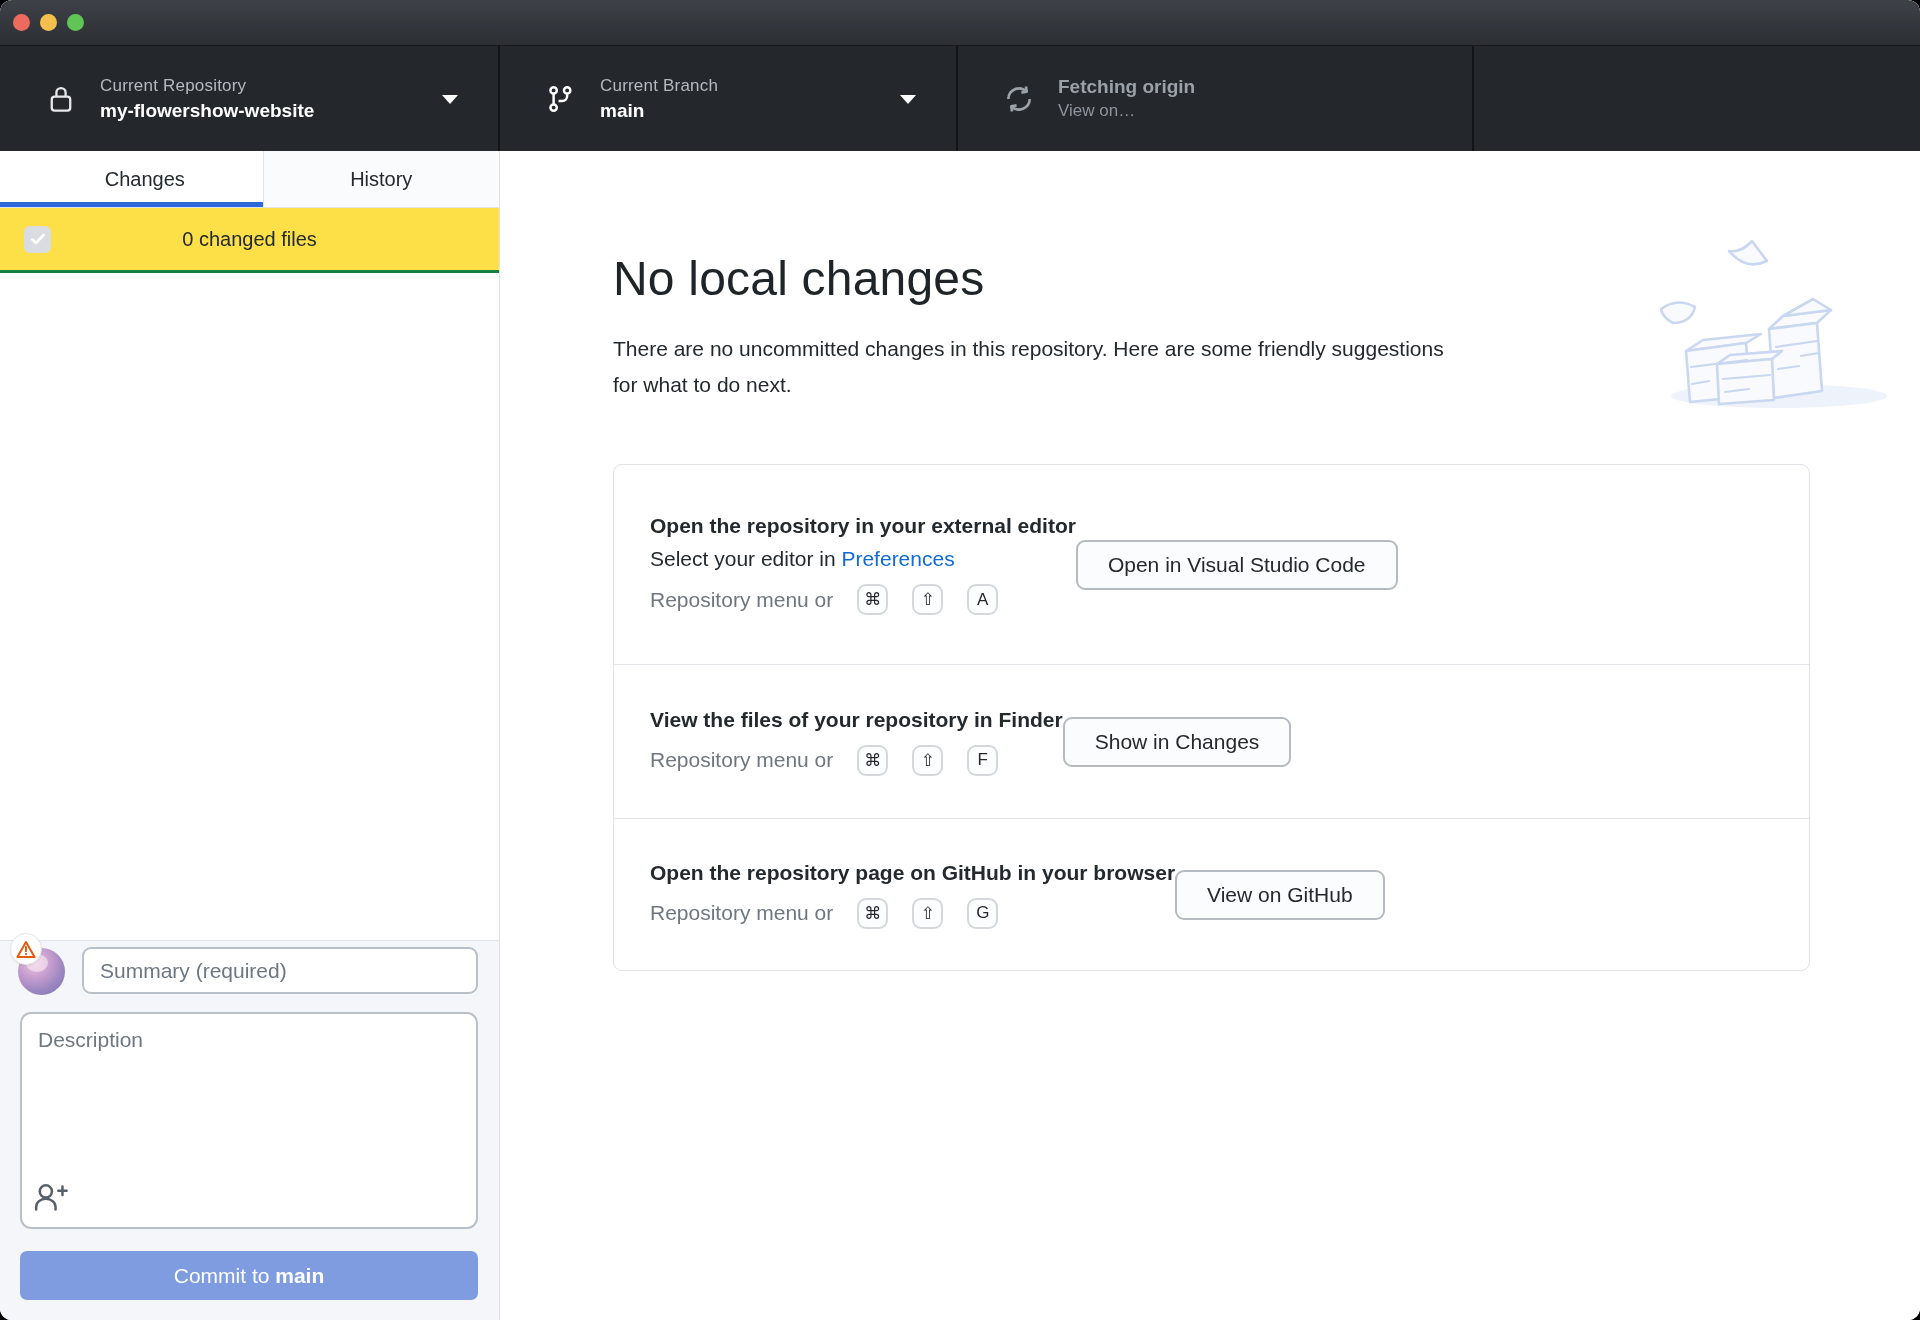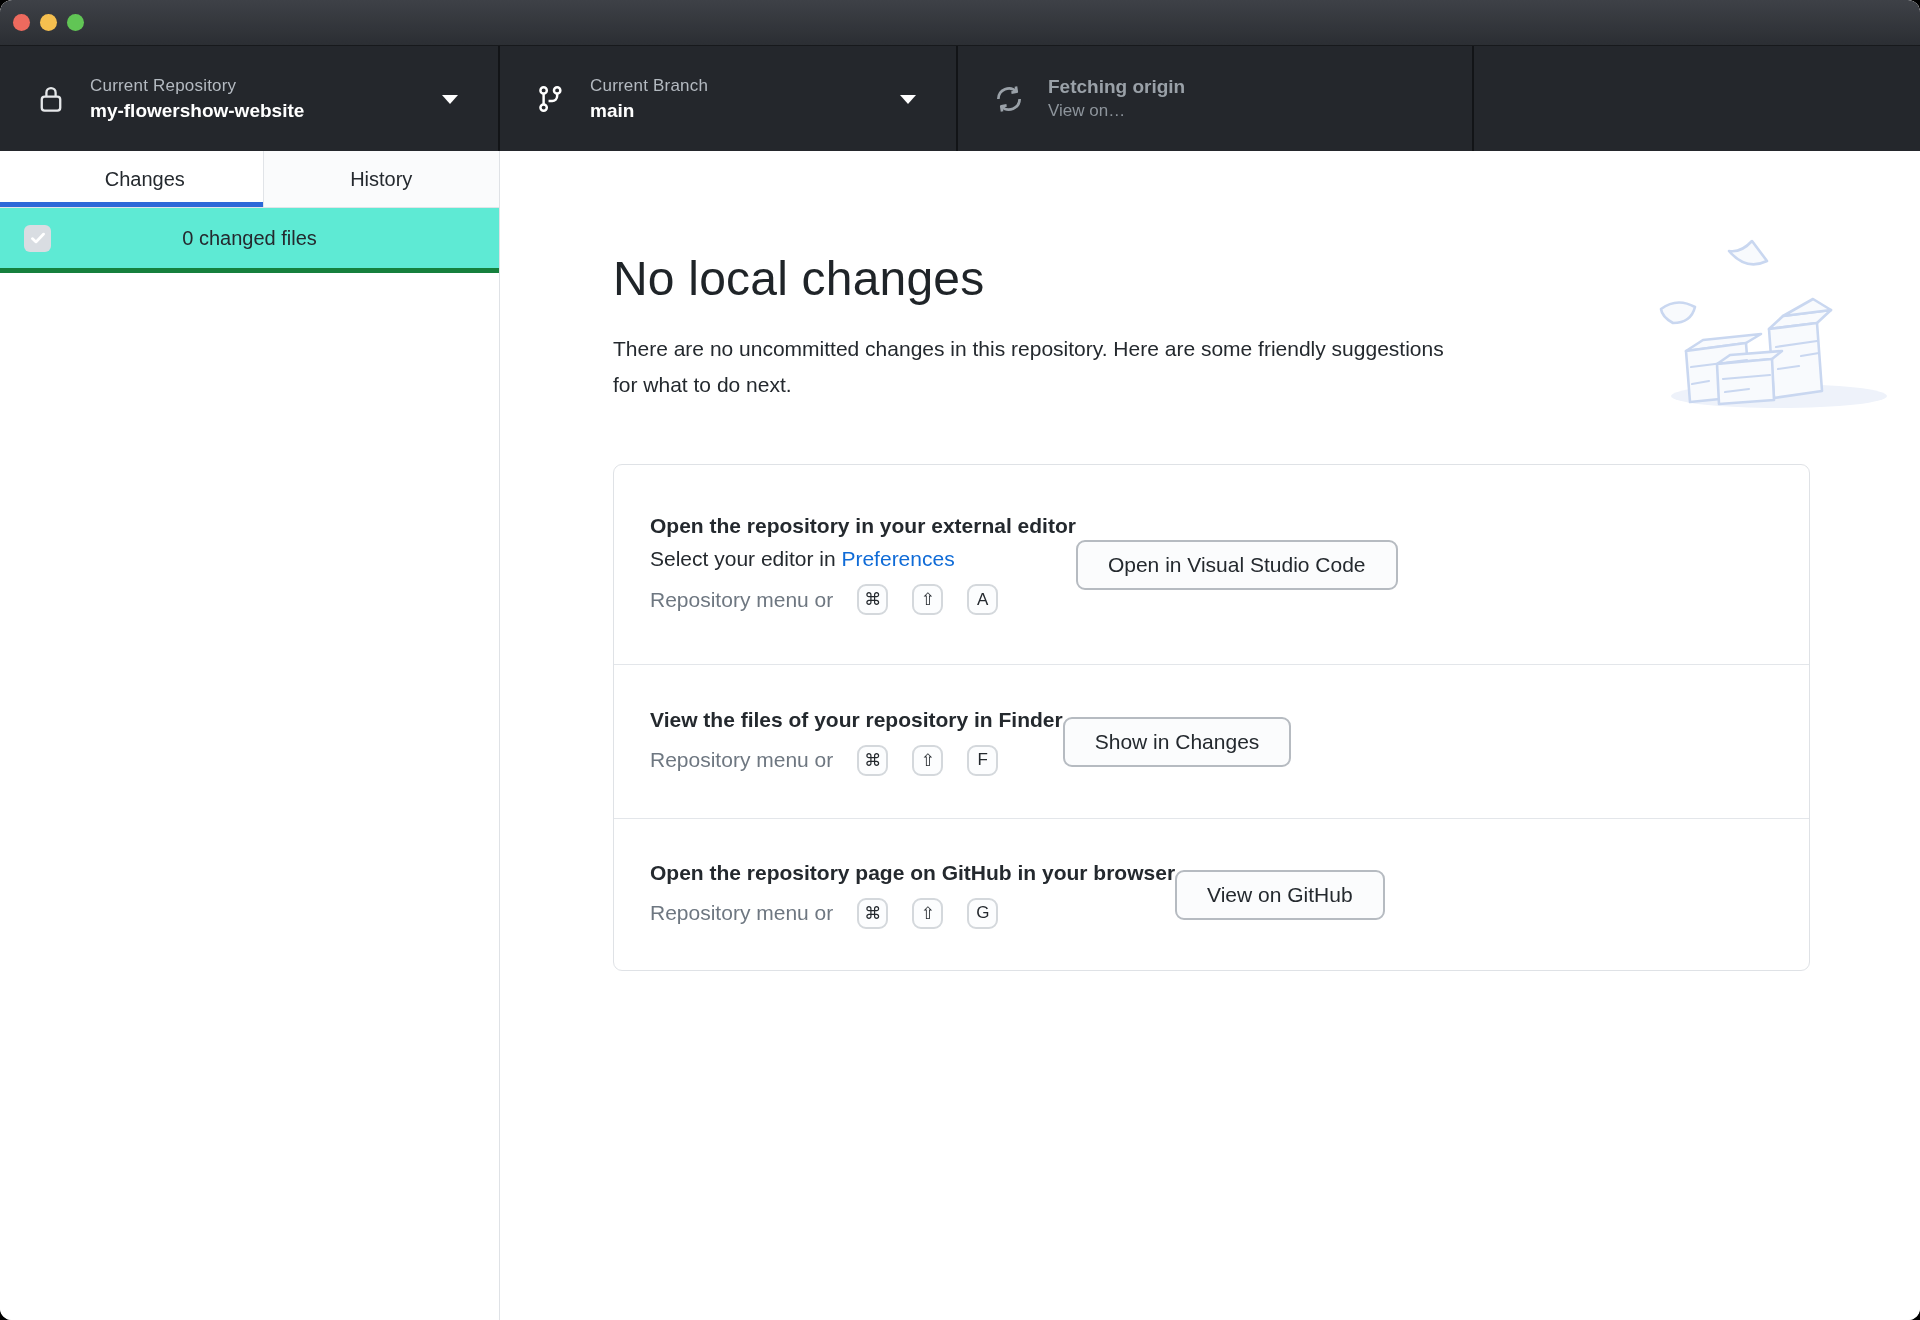--- a/index.html
+++ b/index.html
@@ -11,21 +11,21 @@
   .titlebar { position:absolute; left:0; top:0; width:1920px; height:46px;
     background:linear-gradient(#3e4147,#2b2e33); border-bottom:1px solid #17191c;
     border-radius:12px 12px 0 0; }
   .lights { position:absolute; left:13px; top:14px; display:flex; gap:10px; }
   .light { width:17px; height:17px; border-radius:50%; }
   .light.red { background:#ed6a5e; } .light.yellow { background:#f5bf4f; } .light.green { background:#61c555; }
 
   
   .toolbar { position:absolute; left:0; top:46px; width:1920px; height:105px;
     background:#24272c; display:flex; }
-  .tb-section { position:relative; display:flex; align-items:center; padding-left:34px;
+  .tb-section { position:relative; display:flex; align-items:center; padding-left:44px;
     border-right:2px solid #121417; }
   .tb-repo { width:500px; } .tb-branch { width:458px; } .tb-fetch { width:516px; }
   .tb-fill { flex:1; border-right:none; }
   .tb-icon { width:34px; margin-right:22px; display:flex; align-items:center; justify-content:center; }
   .tb-label { font-size:17px; color:#b4bac1; letter-spacing:.2px; }
   .tb-value { font-size:19px; font-weight:bold; color:#ffffff; margin-top:4px; }
   .tb-fetch .tb-title { font-size:19px; font-weight:bold; color:#9aa1a8; }
   .tb-sub { font-size:17px; color:#8d949b; margin-top:3px; }
   .chev { position:absolute; right:40px; top:50%; margin-top:-4px;
     width:0; height:0; border-left:8px solid transparent; border-right:8px solid transparent;
@@ -34,21 +34,21 @@
   
   .sidebar { position:absolute; left:0; top:151px; width:500px; bottom:0;
     background:#ffffff; border-right:1px solid #dfe2e6; }
   .tabbar { position:absolute; left:0; top:0; width:100%; height:57px; display:flex;
     border-bottom:1px solid #e1e4e8; }
   .tab { flex:1; display:flex; align-items:center; justify-content:center;
     font-size:20px; color:#24292e; cursor:default; }
   .tab.active { background:#fff; box-shadow:inset 0 -5px 0 #2d68d8;padding-left:27px; }
   .tab.inactive { background:#fafbfc; border-left:1px solid #e1e4e8; }
   .summary-row { position:absolute; left:0; top:57px; width:100%; height:65px;
-    background:#5eead4; border-bottom:5px solid #15803d; display:flex; align-items:center; }
+    background:#fde047; border-bottom:3px solid #15803d; display:flex; align-items:center; }
   .checkbox { position:absolute; left:24px; width:27px; height:27px; border-radius:6px;
     background:#d9dde2; display:flex; align-items:center; justify-content:center; }
   .summary-text { width:100%; text-align:center; font-size:20px; color:#24292e; }
   .filelist { position:absolute; left:0; top:122px; width:100%; bottom:381px; background:#fff; }
 
   
   .commit { position:absolute; left:0; bottom:0; width:100%; height:380px;
     background:#f4f6f9; border-top:1px solid #e0e3e7; }
   .warn-badge { position:absolute; left:10px; top:-8px; width:32px; height:32px; border-radius:50%;
     background:#fff; border:1px solid #e4e7ea; box-shadow:0 1px 2px rgba(0,0,0,.08);
@@ -166,20 +166,40 @@
       <span class="checkbox">
         <svg width="18" height="18" viewBox="0 0 16 16" fill="none" stroke="#ffffff" stroke-width="2.4" stroke-linecap="round" stroke-linejoin="round">
           <path d="M3 8.5 L6.2 11.5 L13 4.5"></path>
         </svg>
       </span>
       <div class="summary-text">0 changed files</div>
     </div>
 
     <div class="filelist"></div>
 
+    <div class="commit">
+      <div class="warn-badge">
+        <svg width="20" height="19" viewBox="0 0 20 18" fill="none">
+          <path d="M10 1.5 L18.6 16.5 H1.4 Z" stroke="#e8590c" stroke-width="2" stroke-linejoin="round"></path>
+          <path d="M10 6.5 v4.2" stroke="#e8590c" stroke-width="2" stroke-linecap="round"></path>
+          <circle cx="10" cy="13.6" r="1.1" fill="#e8590c"></circle>
+        </svg>
+      </div>
+      <div class="avatar"></div>
+      <input class="summary-input" type="text" placeholder="Summary (required)" style="">
+      <textarea class="desc-input" placeholder="Description" style=""></textarea>
+      <button class="coauthor-btn">
+        <svg width="36" height="34" viewBox="0 0 26 24" fill="none" stroke="#57606a" stroke-width="1.8">
+          <circle cx="10" cy="8" r="4.4"></circle>
+          <path d="M3 21 v-1.8 a7 6 0 0 1 14 0 V21" stroke-linecap="round"></path>
+          <path d="M19 7.5 h6 M22 4.5 v6" stroke-linecap="round"></path>
+        </svg>
+      </button>
+      <button class="commit-btn"><span>Commit to </span><b>main</b></button>
+    </div>
   </div>
 
   <div class="main">
     <div class="page-title">No local changes</div>
     <div class="page-sub"><span>There are no uncommitted changes in this repository. Here are some friendly suggestions</span><br><span>for what to do next.</span></div>
 
     <div class="illustration">
       <svg width="265" height="190" viewBox="0 0 265 190" fill="none">
         <ellipse cx="128" cy="167" rx="108" ry="12" fill="#eef2fa"></ellipse>
         <g stroke="#c9d7f0" stroke-width="2.6" stroke-linejoin="round" fill="#f8fafd">

